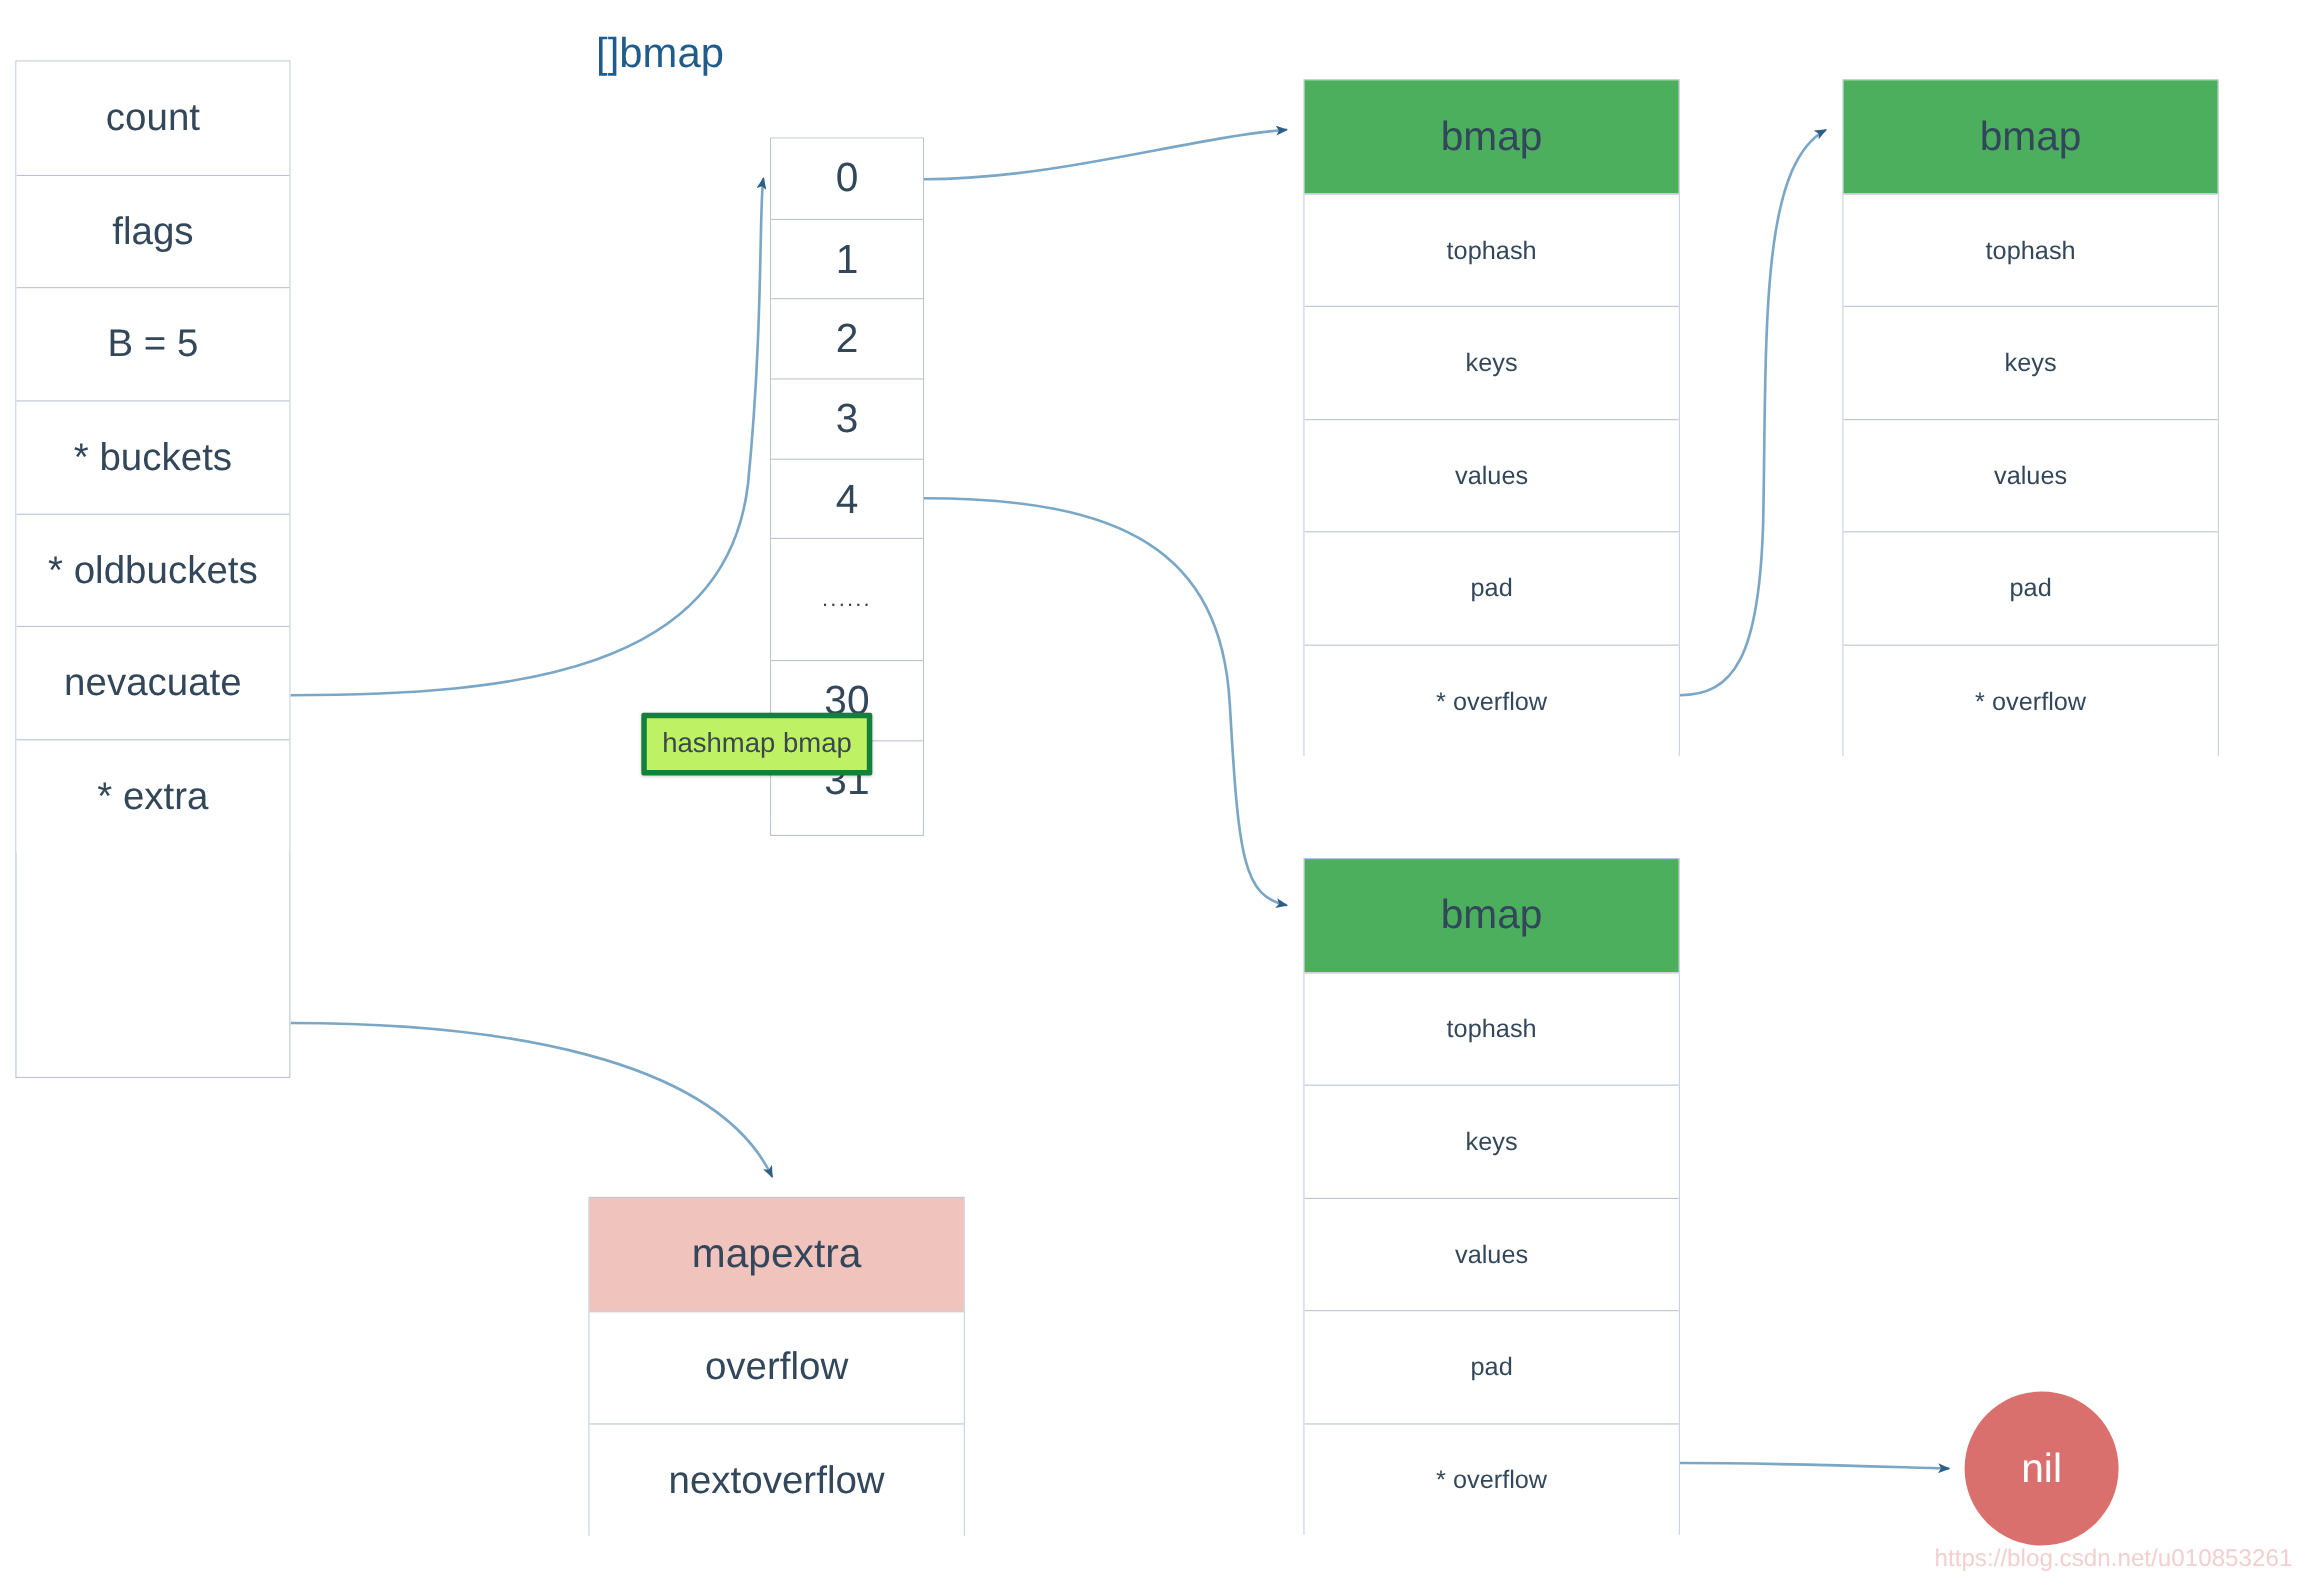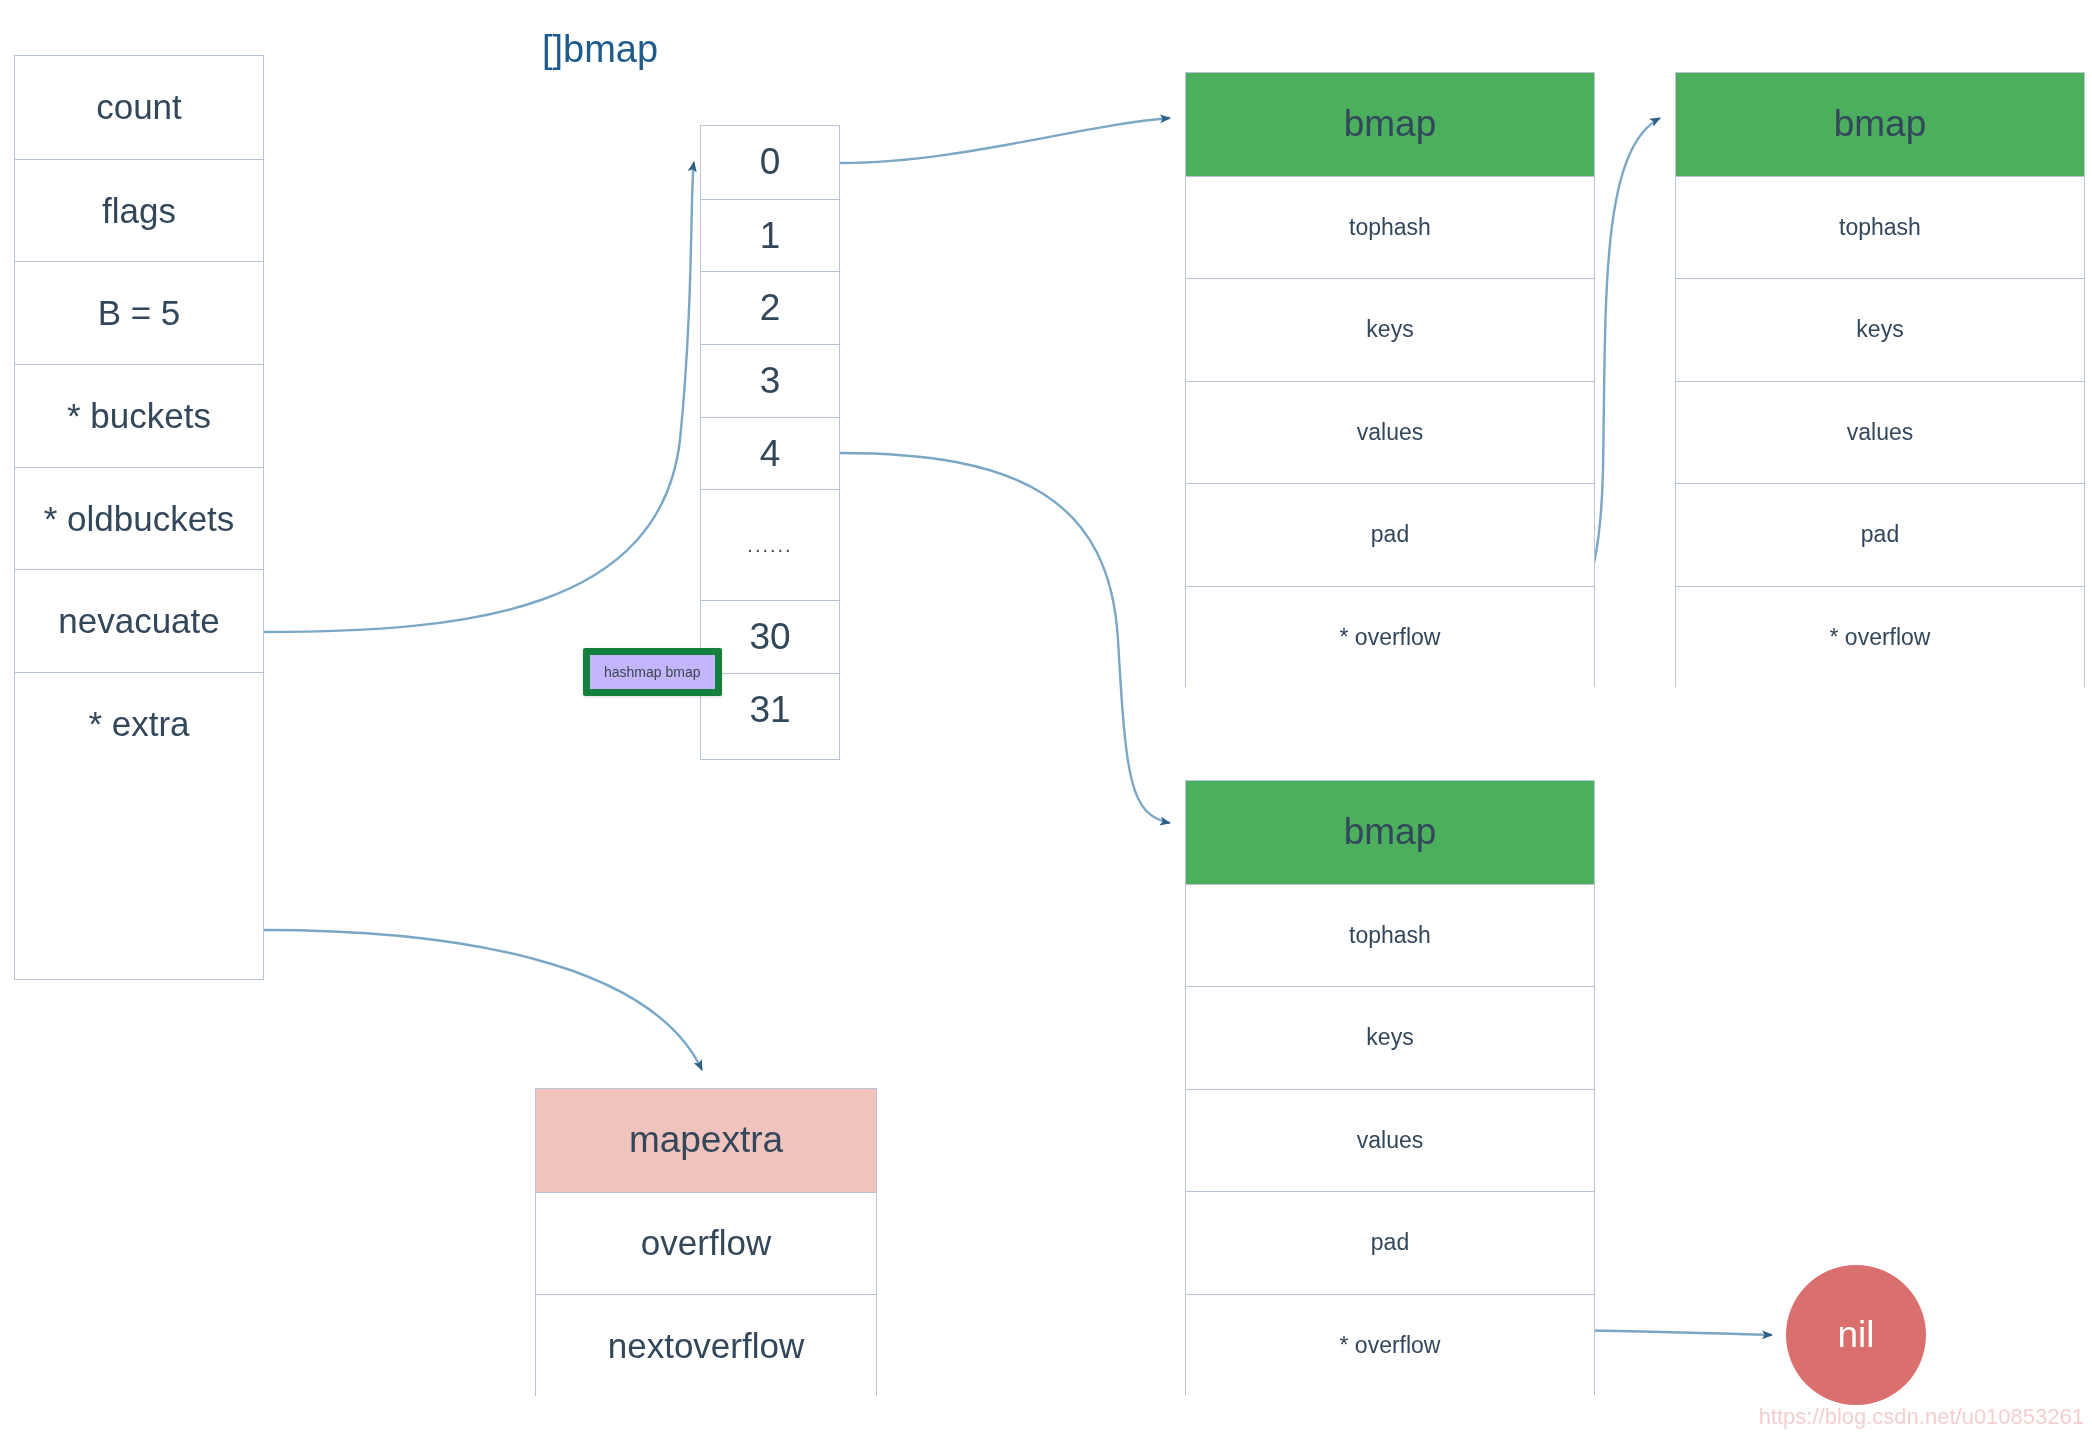--- a/index.html
+++ b/index.html
@@ -65,21 +65,21 @@
     width: 160px;
     text-align: center;
     font-size: 38px;
     color: #1f5c8b;
   }
   #bmap-array { left: 700px; top: 125px; width: 140px; height: 635px; }
   #bmap-array .row { height: 72.7px; font-size: 37px; }
   #bmap-array .row.ellipsis { height: 111px; font-size: 20px; letter-spacing: 2px; }
 
   
-  .bmap { width: 410px; }
+  .bmap { width: 342px; }
   .bmap .row { height: 102.5px; font-size: 23px; }
   .bmap .row.hdr { font-size: 37px; }
   #bmap1 { left: 1185px; top: 72px;  height: 615px; }
   #bmap2 { left: 1675px; top: 72px;  height: 615px; }
   #bmap3 { left: 1185px; top: 780px; height: 615px; }
 
   
   #mapextra { left: 535px; top: 1088px; width: 342px; height: 308px; }
   #mapextra .row { height: 102.5px; font-size: 35px; }
   #mapextra .row.hdr { font-size: 37px; }
@@ -99,24 +99,24 @@
     justify-content: center;
     font-size: 37px;
   }
 
   
   #tooltip {
     position: absolute;
     left: 583px;
     top: 648px;
     padding: 9px 14px;
-    background: #c4b5fd;
-    border: 7px solid #15803d;
+    background: #bef264;
+    border: 5px solid #15803d;
     box-shadow: 0 1px 3px rgba(0,0,0,0.16);
-    font-size: 14px;
+    font-size: 25px;
     color: #3c4650;
     white-space: nowrap;
     border-radius: 2px;
   }
 
   
   #watermark {
     position: absolute;
     right: 8px;
     bottom: 8px;

